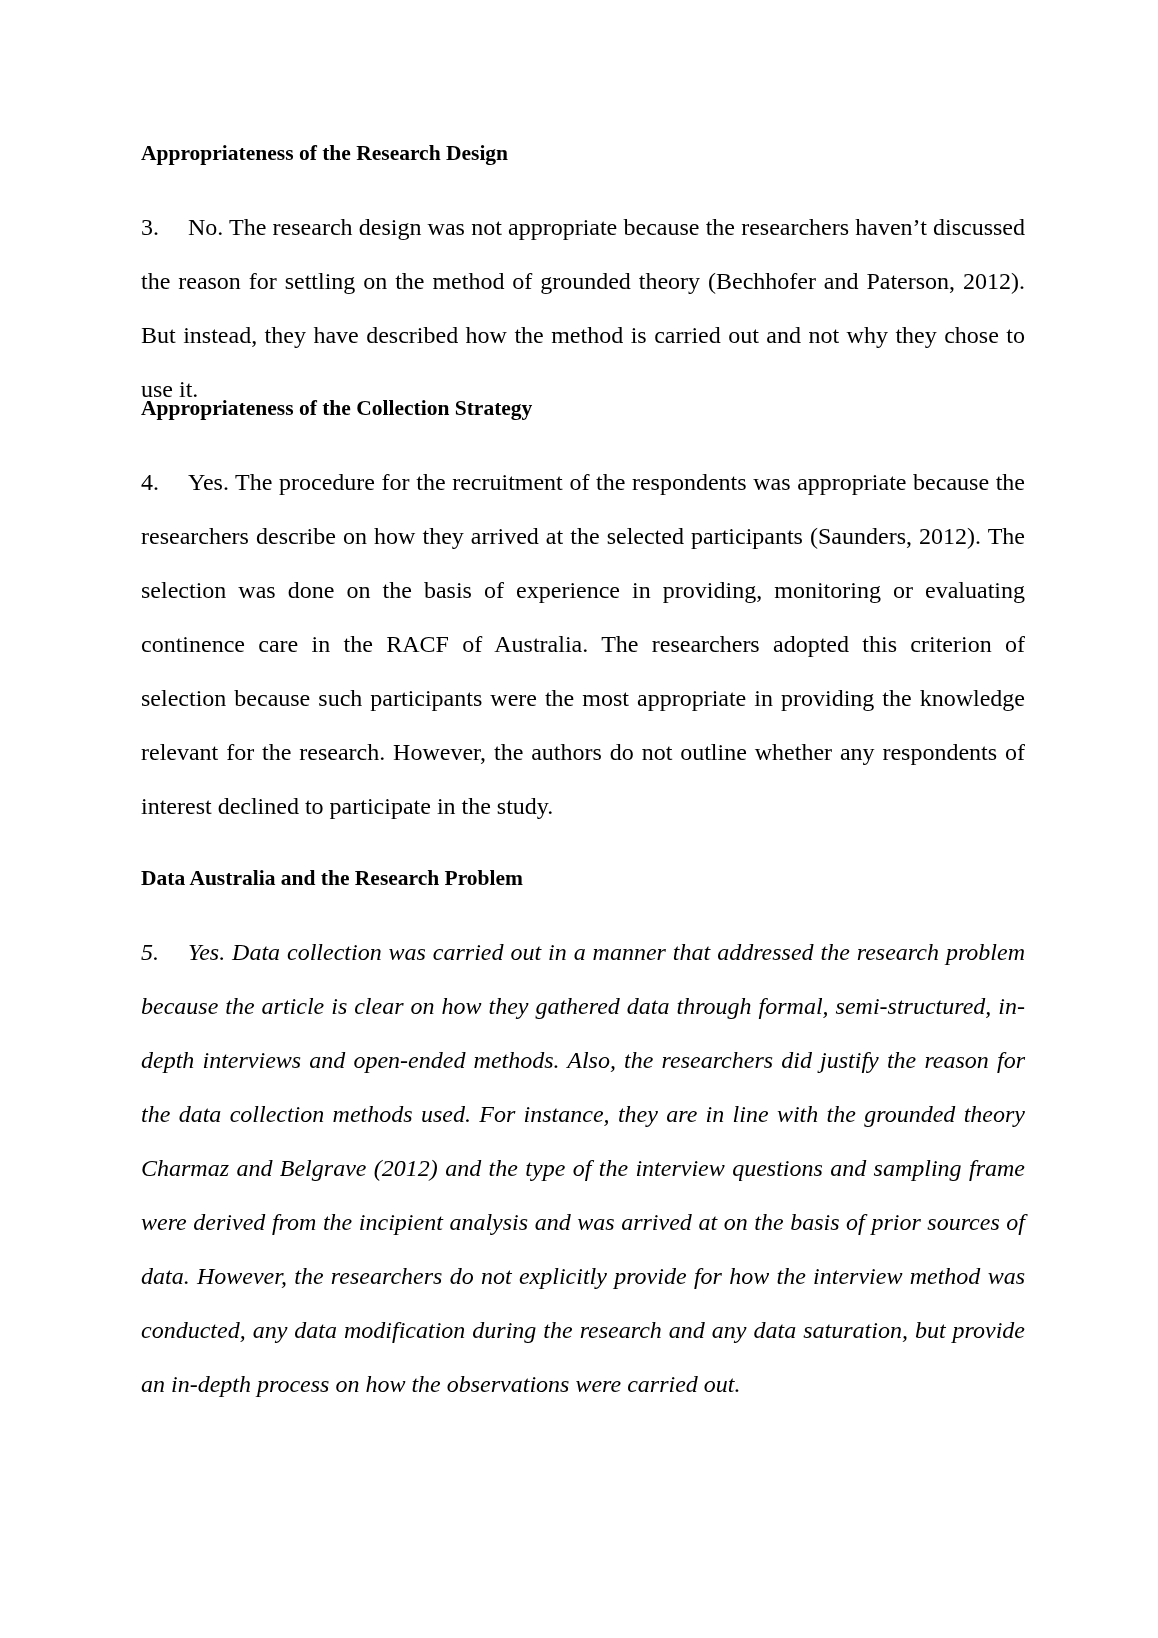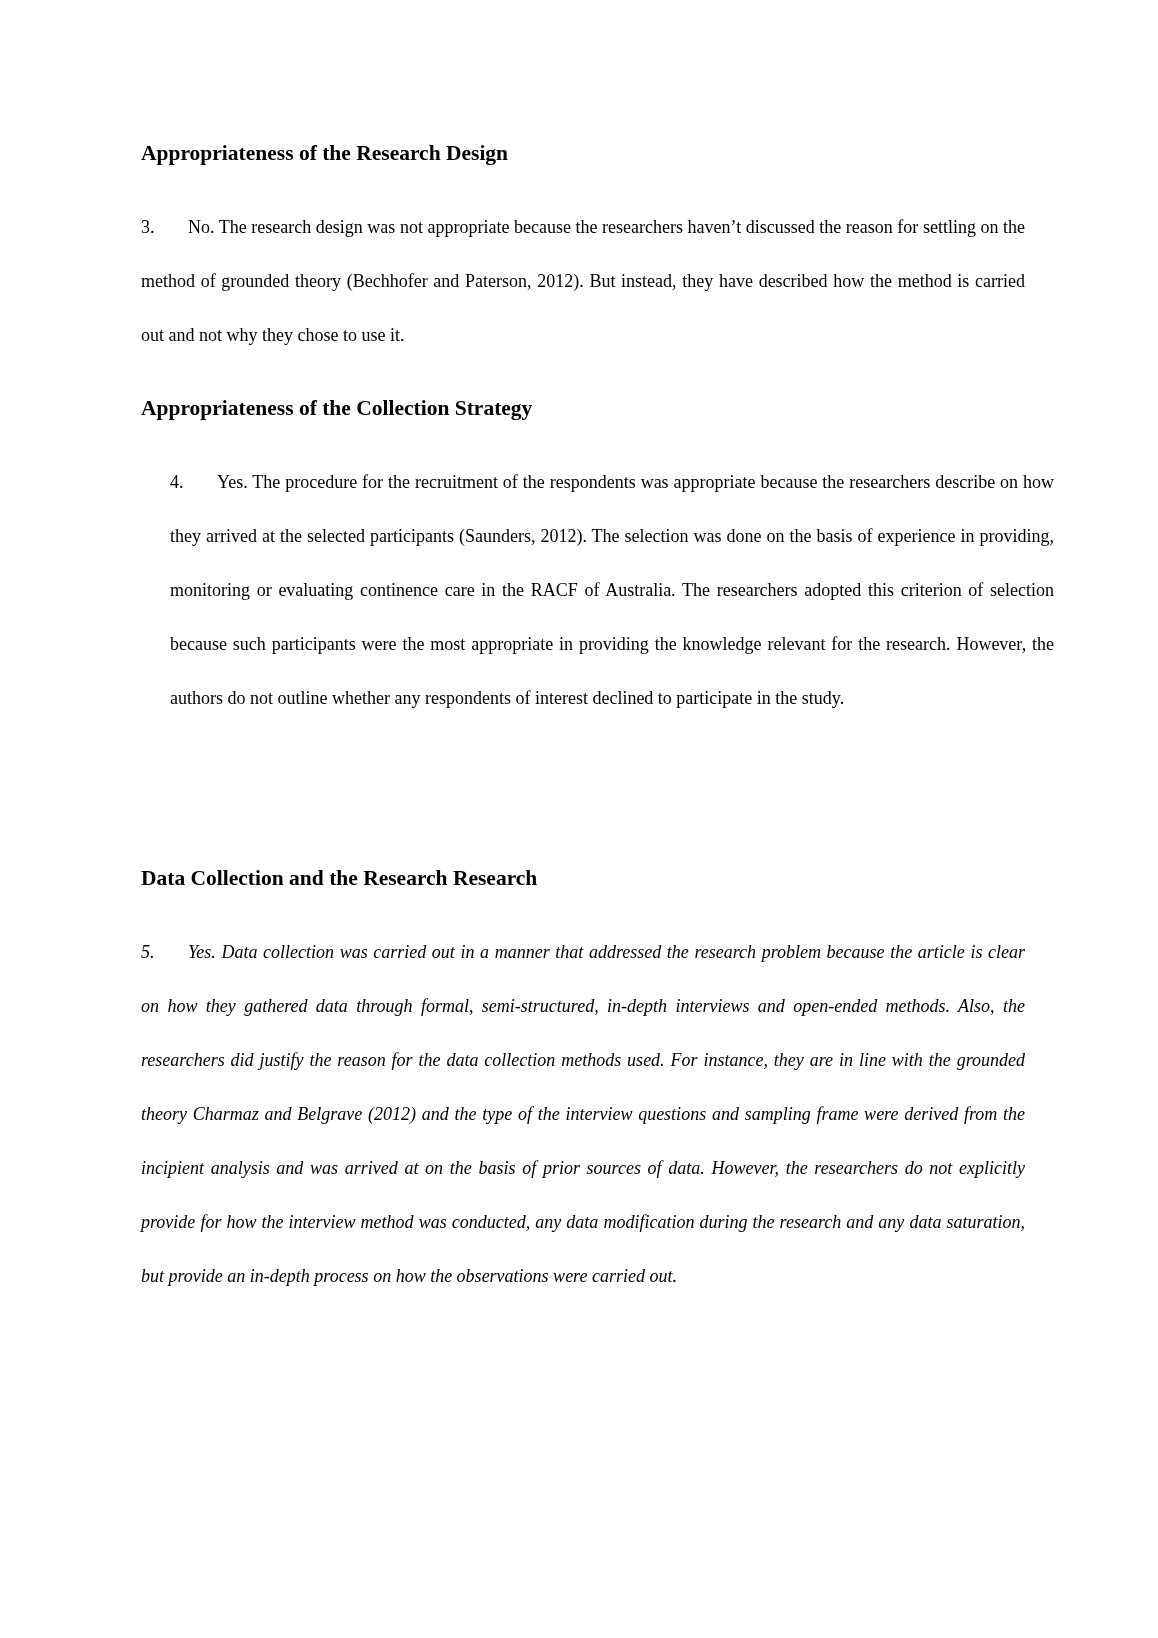--- a/index.html
+++ b/index.html
@@ -34,21 +34,21 @@
       left: 0;
       font-weight: bold;
       font-size: 21.5px;
       line-height: 26px;
       white-space: nowrap;
     }
     .para {
       position: absolute;
       left: 0;
       width: 884px;
-      font-size: 18px;
+      font-size: 24px;
       line-height: 54px;
       text-align: justify;
       text-align-last: left;
     }
     .num {
       display: inline-block;
       width: 47px;
     }
   </style>
 </head>
@@ -56,23 +56,23 @@
 
 <div class="page">
   <div class="content">
 
     <div class="heading" style="top:140px;">Appropriateness of the Research Design</div>
     <div class="para" style="top:200px;">
       <span class="num">3.</span><span>No. The research design was not appropriate because the researchers haven’t discussed the reason for settling on the method of grounded theory (Bechhofer and Paterson, 2012). But instead, they have described how the method is carried out and not why they chose to use it.</span>
     </div>
 
     <div class="heading" style="top:395px;">Appropriateness of the Collection Strategy</div>
-    <div class="para" style="top:455px;margin-left:29px;">
+    <div class="para" style="top:455px;">
       <span class="num">4.</span><span>Yes. The procedure for the recruitment of the respondents was appropriate because the researchers describe on how they arrived at the selected participants (Saunders, 2012). The selection was done on the basis of experience in providing, monitoring or evaluating continence care in the RACF of Australia. The researchers adopted this criterion of selection because such participants were the most appropriate in providing the knowledge relevant for the research. However, the authors do not outline whether any respondents of interest declined to participate in the study.</span>
     </div>
 
-    <div class="heading" style="top:865px;">Data Collection and the Research Research</div>
+    <div class="heading" style="top:865px;">Data Australia and the Research Problem</div>
     <div class="para" style="top:925px;font-style:italic;">
       <span class="num">5.</span><span>Yes. Data collection was carried out in a manner that addressed the research problem because the article is clear on how they gathered data through formal, semi-structured, in-depth interviews and open-ended methods. Also, the researchers did justify the reason for the data collection methods used. For instance, they are in line with the grounded theory Charmaz and Belgrave (2012) and the type of the interview questions and sampling frame were derived from the incipient analysis and was arrived at on the basis of prior sources of data. However, the researchers do not explicitly provide for how the interview method was conducted, any data modification during the research and any data saturation, but provide an in-depth process on how the observations were carried out.</span>
     </div>
 
   </div>
 </div>
 
 </body></html>

